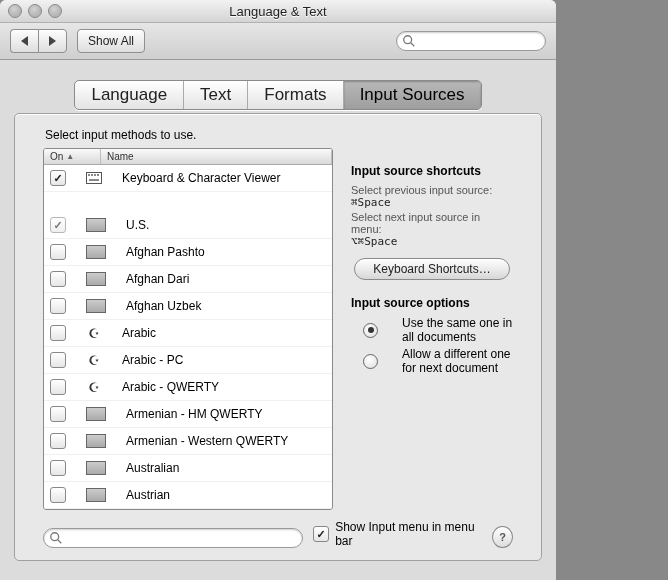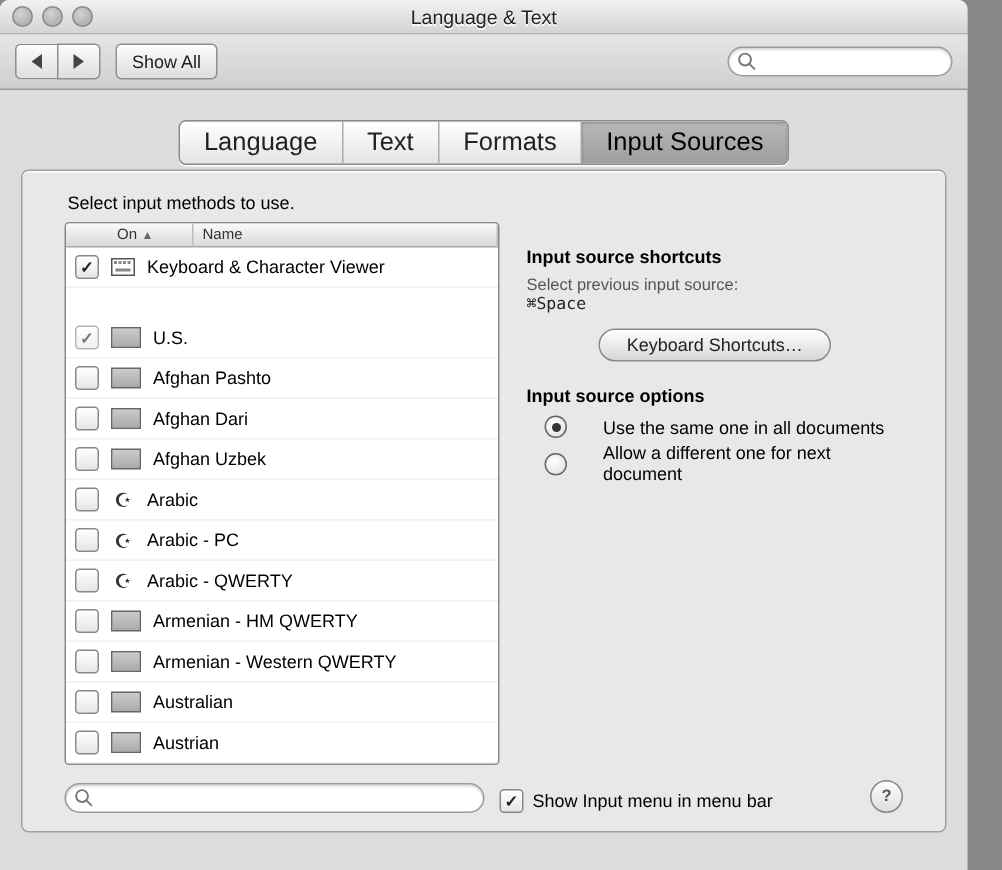--- a/index.html
+++ b/index.html
@@ -7,21 +7,21 @@
     padding: 0;
     font-family: "Lucida Grande", "Helvetica Neue", Arial, sans-serif;
     font-size: 11px;
     background: #888;
     width: 668px;
     height: 580px;
     overflow: hidden;
     color: #000;
   }
   .window {
-    width: 645px;
+    width: 556px;
     height: 580px;
     background: linear-gradient(#e8e8e8, #d8d8d8 40px, #dcdcdc 40px, #dcdcdc);
     border-radius: 6px 6px 0 0;
     position: relative;
     box-sizing: border-box;
   }
   .titlebar {
     height: 22px;
     display: flex;
     align-items: center;
@@ -156,32 +156,32 @@
   .listheader {
     display:flex;
     background:linear-gradient(#fafafa,#d9d9d9);
     border-bottom:1px solid #aaa;
     font-size:10px;
     color:#333;
   }
   .listheader .col {
     padding:2px 6px;border-right:1px solid #bdbdbd;display:flex;align-items:center;gap:3px;
   }
-  .col-on {width:44px;margin-left:28px;}
+  .col-on {width:44px;}
   .col-name{flex:1;}
   .sortarrow{font-size:8px;color:#666;}
   .listbody {
     flex:1;overflow:auto;
   }
   .row {
     display:flex;align-items:center;
     padding:3px 6px;
     border-bottom:1px solid #f0f0f0;
     font-size:12px;
-    gap:8px;
+    gap:20px;
     min-height:20px;
   }
   .cb {
     width:14px;height:14px;border:1px solid #888;border-radius:3px;
     background:linear-gradient(#fff,#e6e6e6);
     display:inline-flex;align-items:center;justify-content:center;
     flex-shrink:0;
     font-size:11px;color:#333;
   }
   .cb.checked::after{content:"✓";font-weight:bold;color:#222;}
@@ -369,20 +369,24 @@
               </div>
           </div>
         </div>
 
         <div class="rightcol">
           <div class="section-head">Input source shortcuts</div>
           <div class="kv">
             <span class="k">Select previous input source:</span>
             <span class="v">⌘Space</span>
           </div>
+          <div class="kv">
+            <span class="k">Select next input source in menu:</span>
+            <span class="v">⌥⌘Space</span>
+          </div>
           <div class="centerbtn">
             <div class="pushbtn">Keyboard Shortcuts…</div>
           </div>
 
           <div class="section-head">Input source options</div>
           <div class="radio selected">
             <span class="dot"></span>
             <span>Use the same one in all documents</span>
           </div>
           <div class="radio">

